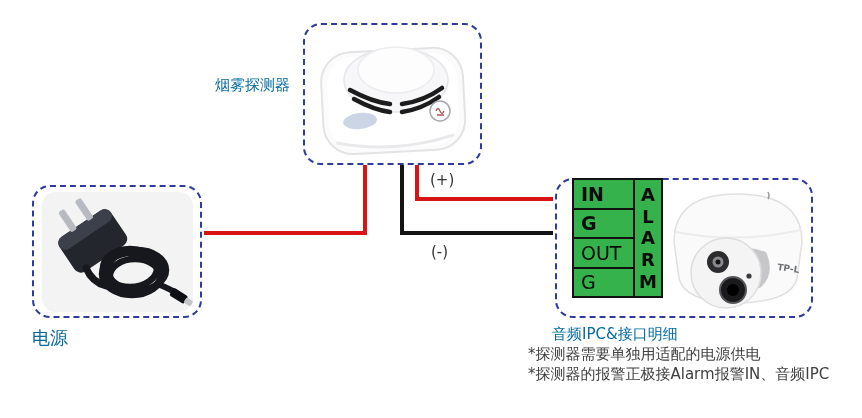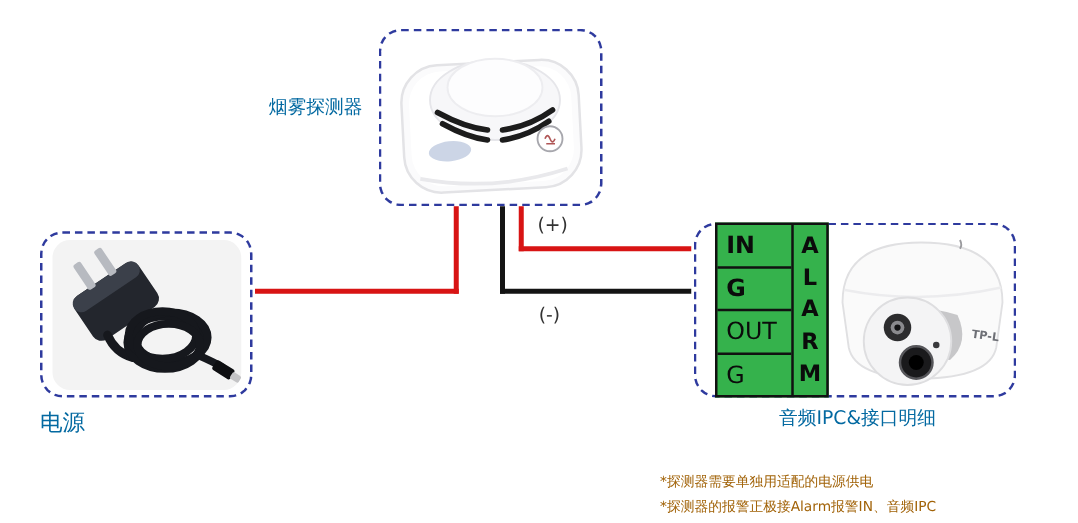--- a/index.html
+++ b/index.html
@@ -12,52 +12,52 @@
     background:#ffffff;box-sizing:border-box;
   }
   .box-smoke{left:303px;top:23px;width:179px;height:142px;}
   .box-power{left:32px;top:185px;width:170px;height:133px;}
   .box-ipc{left:555px;top:178px;width:258px;height:140px;}
 
   
   .caption{position:absolute;color:#0369a1;font-size:15px;}
   .cap-smoke{left:150px;top:76px;width:140px;text-align:right;}
   .cap-power{left:32px;top:326px;width:170px;text-align:left;font-size:18px;}
-  .cap-ipc{left:552px;top:325px;width:268px;text-align:center;}
+  .cap-ipc{left:552px;top:325px;width:268px;}
 
   
   .wire{position:absolute;}
   .wire.red{background:#d81414;}
   .wire.black{background:#141414;}
   .w-pwr-h{left:204px;top:231px;width:163px;height:4px;}
   .w-redA-v{left:363px;top:165px;width:4px;height:70px;}
   .w-blk-v{left:400px;top:165px;width:4px;height:70px;}
   .w-blk-h{left:400px;top:231px;width:153px;height:4px;}
   .w-redB-v{left:415px;top:165px;width:4px;height:36px;}
   .w-redB-h{left:415px;top:197px;width:138px;height:4px;}
 
   .wire-label{position:absolute;color:#333;font-size:15px;}
   .lbl-plus{left:430px;top:171px;}
   .lbl-minus{left:431px;top:243px;}
 
   
   .terminal{
-    position:absolute;left:572px;top:178px;width:91px;height:140px;
+    position:absolute;left:572px;top:178px;width:91px;height:120px;
     display:flex;background:#35b24c;border:2px solid #111;box-sizing:border-box;z-index:3;
   }
   .t-rows{width:59px;display:flex;flex-direction:column;border-right:2px solid #111;}
   .t-row{flex:1;display:flex;align-items:center;padding-left:7px;color:#0b0b0b;
          font-size:19px;border-bottom:2px solid #111;box-sizing:border-box;}
   .t-row:last-child{border-bottom:none;}
   .t-row.bold{font-weight:bold;}
   .t-alarm{flex:1;display:flex;flex-direction:column;justify-content:space-around;
            align-items:center;color:#0b0b0b;font-size:18px;font-weight:bold;padding:4px 0;}
 
   
-  .notes{position:absolute;left:528px;top:376px;color:#a16207;font-size:11px;line-height:20px;}
+  .notes{position:absolute;left:528px;top:344px;color:#404040;font-size:15px;line-height:20px;}
 
   
   .img{position:absolute;}
   .img-smoke{left:312px;top:28px;}
   .img-power{left:40px;top:190px;}
   .img-camera{left:664px;top:180px;z-index:2;}
 </style>
 </head>
 <body>
 

